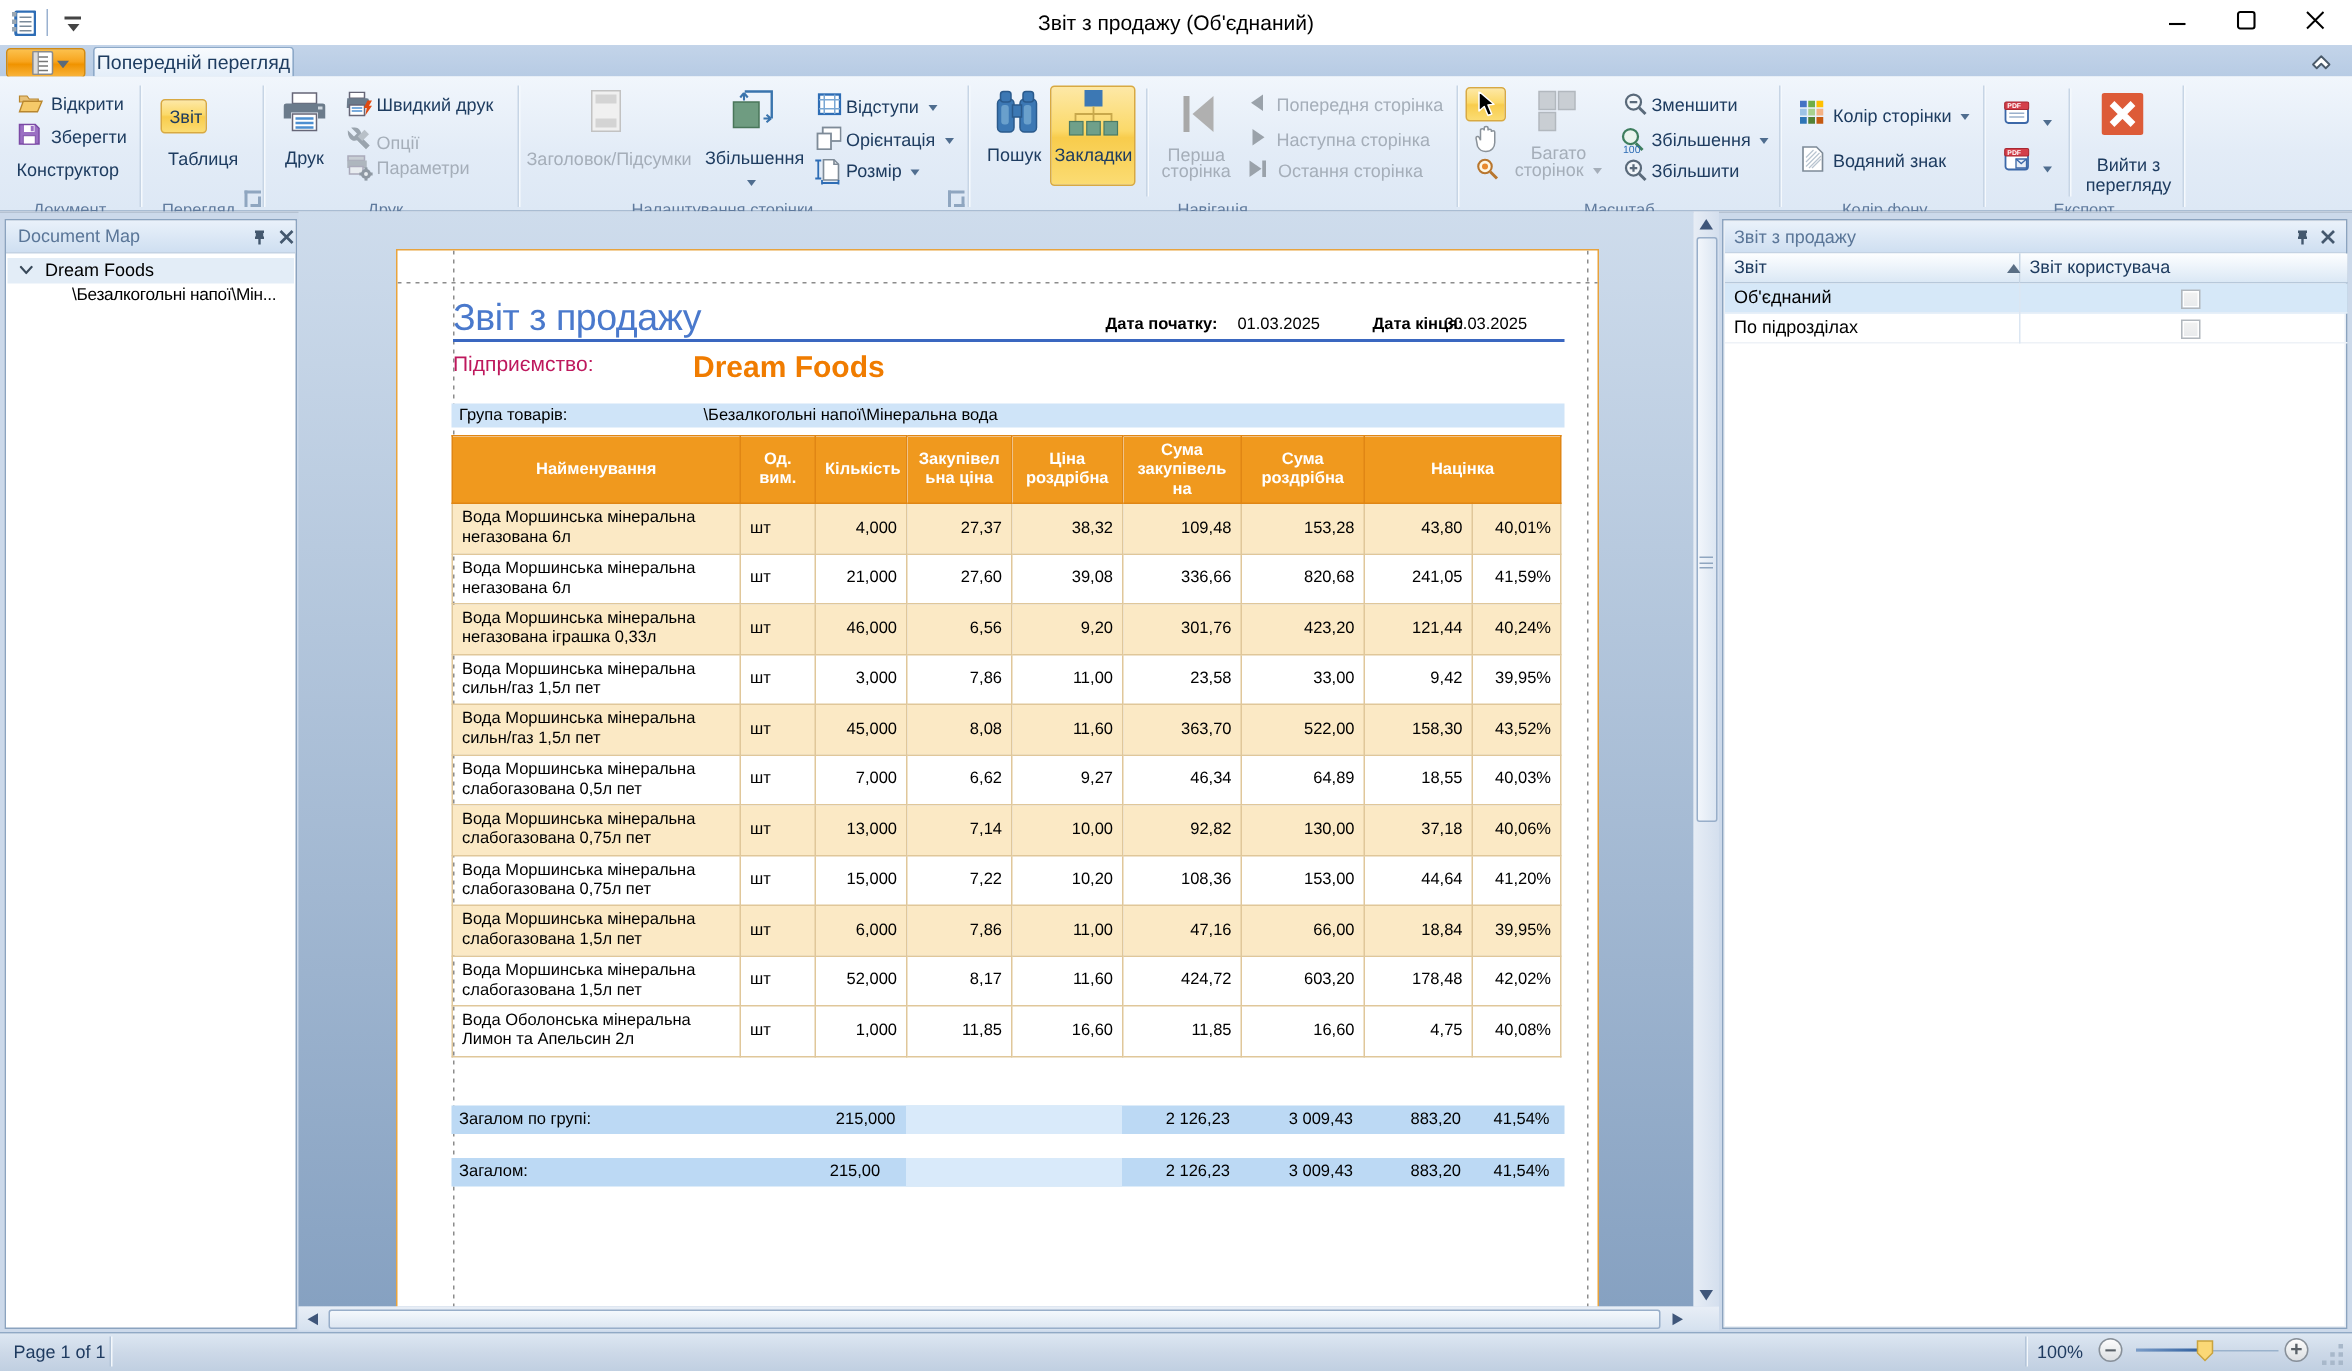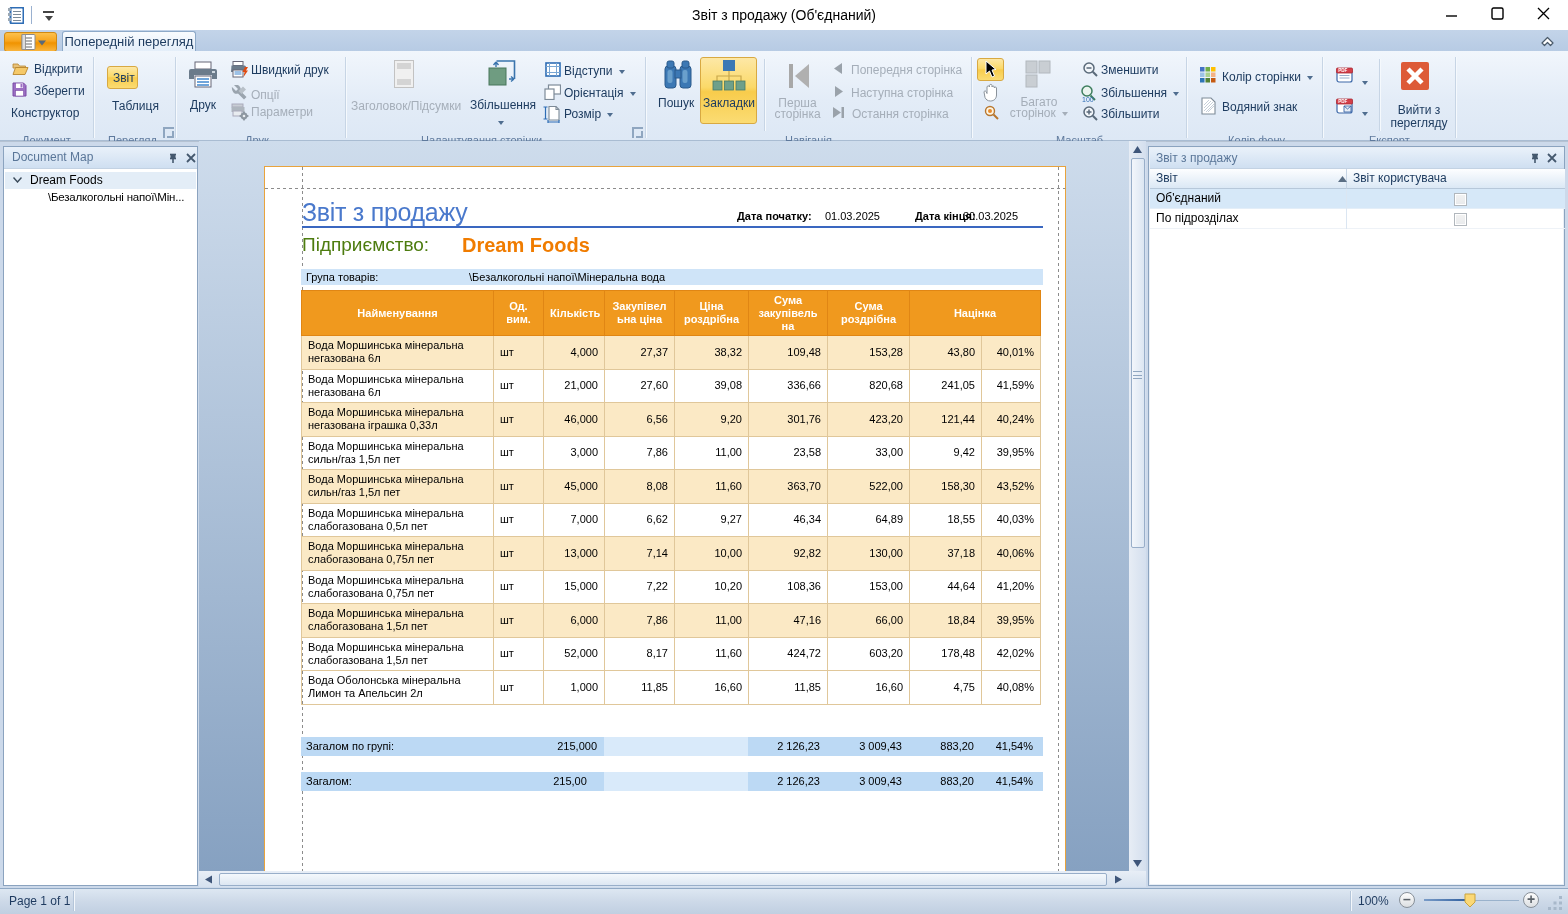--- a/index.html
+++ b/index.html
@@ -386,21 +386,21 @@
     <div class="abs" id="page">
       <div class="dashv" style="left:37px"></div>
       <div class="dashv" style="left:793px"></div>
       <div class="dashh" style="top:21px"></div>
       <div class="abs" style="left:37px;top:31px;font-size:25px;letter-spacing:-0.3px;color:#4a79cc">Звіт з продажу</div>
       <div class="abs" style="left:37px;top:59px;width:741px;height:2px;background:#3a67c0"></div>
       <div class="abs" style="left:472px;top:43px;font-size:11px;font-weight:bold;color:#000">Дата початку:</div>
       <div class="abs" style="left:535px;top:43px;width:80px;font-size:11px;text-align:right">01.03.2025</div>
       <div class="abs" style="left:650px;top:43px;font-size:11px;font-weight:bold;color:#000">Дата кінця:</div>
       <div class="abs" style="left:698px;top:43px;width:80px;font-size:11px;text-align:left">30.03.2025</div>
-      <div class="abs" style="left:37px;top:67px;font-size:19px;color:#4d7c0f">Підприємство:</div>
+      <div class="abs" style="left:37px;top:67px;font-size:14px;color:#be185d">Підприємство:</div>
       <div class="abs" style="left:197px;top:67px;font-size:20px;font-weight:bold;color:#f07c00">Dream Foods</div>
       <div class="abs" style="left:36px;top:102px;width:742px;height:16px;background:#cfe4f8"></div>
       <div class="abs" style="left:41px;top:104px;font-size:11px">Група товарів:</div>
       <div class="abs" style="left:204px;top:104px;font-size:11px">\Безалкогольні напої\Мінеральна вода</div>
       <table id="rt" cellspacing="0">
         <colgroup>
             <col style="width:192px">
             <col style="width:50px">
             <col style="width:61px">
             <col style="width:70px">

